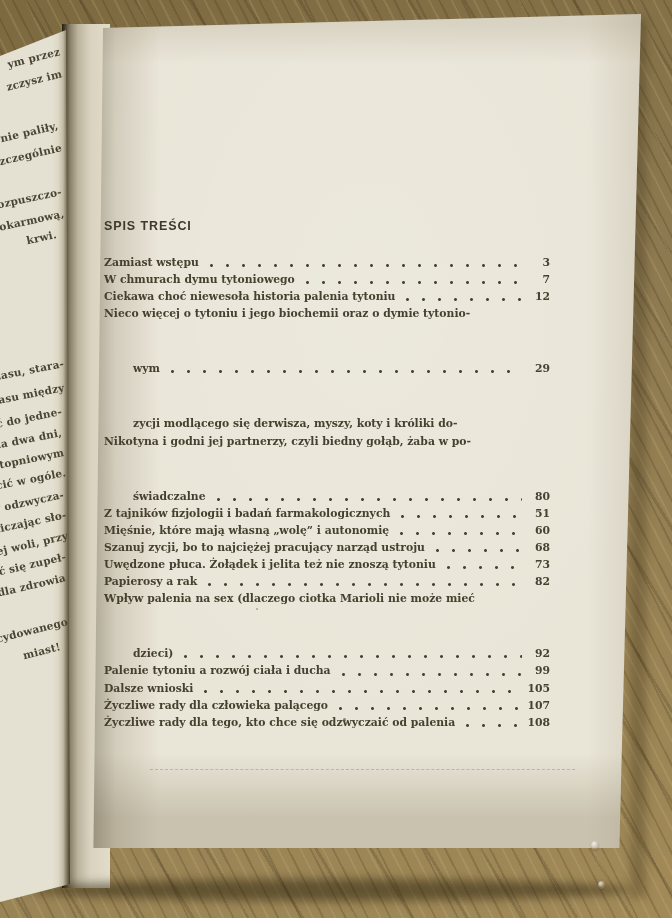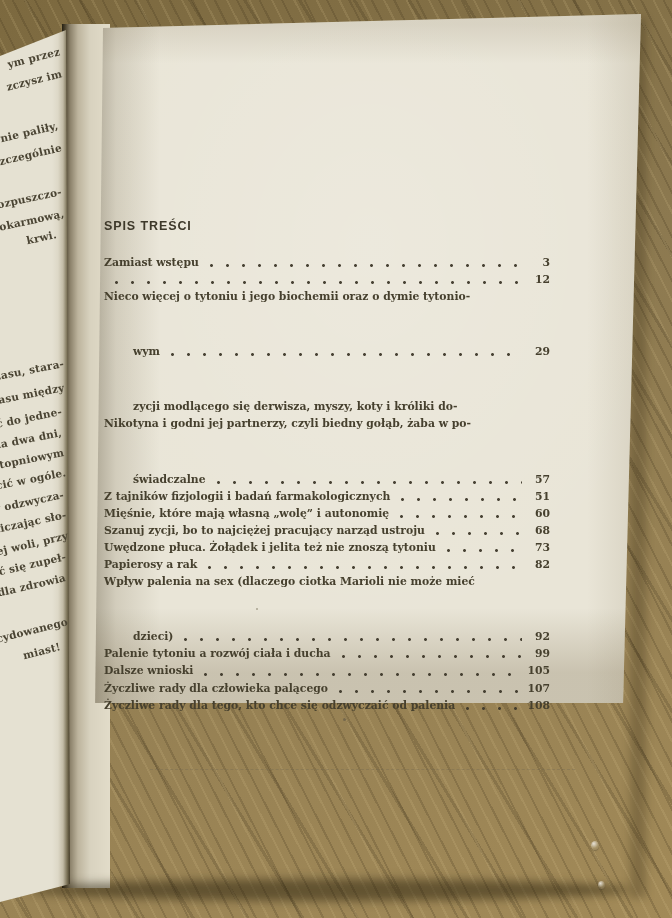--- a/index.html
+++ b/index.html
@@ -31,21 +31,21 @@
 
   
   .left-page{position:absolute;left:0;top:0;width:70px;height:918px;z-index:3;
     clip-path:polygon(0 56px,66px 30px,70px 884px,0 902px);
     background:linear-gradient(90deg,#e5e1d2 0 52px,#ddd8c7 58px,#c2bba6 63px,
       #7d7459 67px,#423a26 70px);}
   .frag{position:absolute;white-space:nowrap;transform-origin:100% 50%;
     font:bold 10.5px/1.1 "DejaVu Serif",serif;color:#4a4433;letter-spacing:.2px;}
 
   
-  .right-page{position:absolute;left:0;top:0;width:672px;height:703px;z-index:4;
+  .right-page{position:absolute;left:0;top:0;width:672px;height:848px;z-index:4;
     clip-path:polygon(103px 28px,641px 14px,618px 897px,93px 884px);
     background:
       linear-gradient(90deg,rgba(96,86,62,.42) 94px,rgba(120,108,80,.20) 116px,rgba(0,0,0,0) 160px),
       linear-gradient(270deg,rgba(120,105,72,.15) 0 34px,rgba(0,0,0,0) 85px),
       linear-gradient(180deg,rgba(130,115,85,.17) 0 24px,rgba(0,0,0,0) 64px),
       linear-gradient(0deg,rgba(110,95,62,.26) 0 30px,rgba(0,0,0,0) 95px),
       radial-gradient(ellipse at 55% 35%,rgba(255,255,255,.15),rgba(0,0,0,0) 62%),
       linear-gradient(#e9e5d7,#e9e5d7);}
 
   
@@ -116,20 +116,28 @@
       <div id="entries">
           <div>
             <div class="line">
               <span class="txt">Zamiast wstępu</span>
               <span class="leader"></span>
               <span class="pg">3</span>
             </div>
           </div>
           <div>
             <div class="line">
+              <span class="txt">W chmurach dymu tytoniowego</span>
+              <span class="leader"></span>
+              <span class="pg">7</span>
+            </div>
+          </div>
+          <div>
+            <div class="line">
+              <span class="txt">Ciekawa choć niewesoła historia palenia tytoniu</span>
               <span class="leader"></span>
               <span class="pg">12</span>
             </div>
           </div>
           <div>
             <div class="line">
               <span class="txt">Nieco więcej o tytoniu i jego biochemii oraz o dymie tytonio-</span>
             </div>
             <div class="line cont">
               <span class="txt">wym</span>
@@ -140,21 +148,21 @@
           <div>
             <div class="line cont">
               <span class="txt">zycji modlącego się derwisza, myszy, koty i króliki do-</span>
             </div>
             <div class="line">
               <span class="txt">Nikotyna i godni jej partnerzy, czyli biedny gołąb, żaba w po-</span>
             </div>
             <div class="line cont">
               <span class="txt">świadczalne</span>
               <span class="leader"></span>
-              <span class="pg">57</span>
+              <span class="pg">80</span>
             </div>
           </div>
           <div>
             <div class="line">
               <span class="txt">Z tajników fizjologii i badań farmakologicznych</span>
               <span class="leader"></span>
               <span class="pg">51</span>
             </div>
           </div>
           <div>

